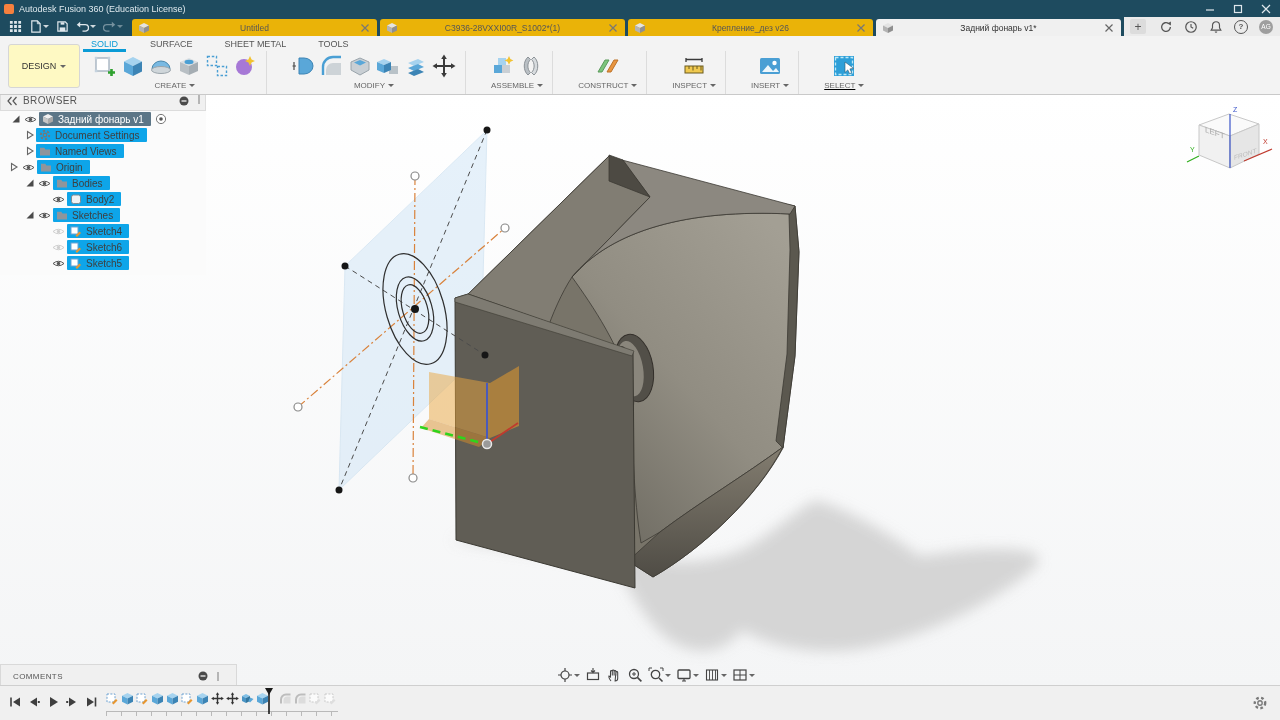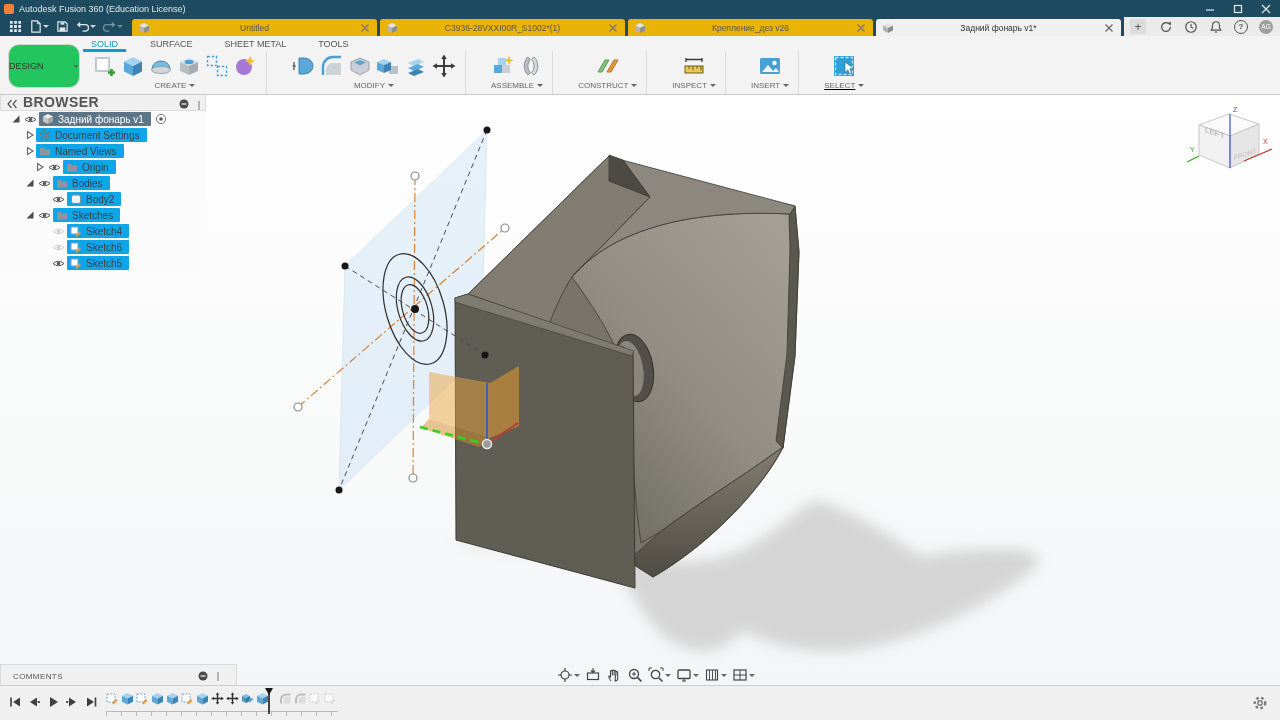--- a/index.html
+++ b/index.html
@@ -17,21 +17,21 @@
   .dtab{width:233px;height:17px;background:#eab308;border-radius:3px 3px 0 0;display:flex;align-items:center;font-size:8.5px;color:#565656;padding:0 6px;margin-right:3px;}
   .dtab .lbl{flex:1;text-align:center;white-space:nowrap;overflow:hidden;}
   .dtab.active{background:#f0f0f0;color:#333;}
   .tb-right{flex:1;background:#ebebeb;display:flex;align-items:center;gap:11px;padding:0 10px 0 6px;}
   .plusbtn{width:16px;height:15px;background:#dcdcdc;border-radius:2px;color:#555;font-size:12px;display:flex;align-items:center;justify-content:center;margin-right:2px;}
   .rt-icons{margin-left:auto;display:flex;align-items:center;gap:11px;}
   .helpbtn{width:12px;height:12px;border:1.3px solid #555;border-radius:50%;color:#555;font-size:8px;font-weight:bold;display:flex;align-items:center;justify-content:center;}
   .avatar{width:14px;height:14px;border-radius:50%;background:#9e9e9e;color:#fff;font-size:6.5px;display:flex;align-items:center;justify-content:center;}
   
   .ribbon{position:absolute;top:36px;left:0;right:0;height:58px;background:#f3f3f3;border-bottom:1px solid #c9c9c9;z-index:6;}
-  .design-btn{position:absolute;left:8px;top:8px;width:70px;height:42px;background:#22c55e;border:1px solid #d6d6d6;border-radius:11px;display:flex;align-items:center;justify-content:space-between;gap:4px;font-size:9px;color:#333;}
+  .design-btn{position:absolute;left:8px;top:8px;width:70px;height:42px;background:#fef9c3;border:1px solid #d6d6d6;border-radius:3px;display:flex;align-items:center;justify-content:center;gap:4px;font-size:9px;color:#333;}
   .rtabs{position:absolute;left:88px;top:0;height:15px;display:flex;gap:26px;font-size:9px;color:#555;align-items:center;}
   .rtab{position:relative;padding:1px 3px;}
   .rtab.active{color:#0a9bd6;}
   .rtab.active::after{content:"";position:absolute;left:-5px;right:-5px;bottom:-2px;height:3px;background:#0a9bd6;}
   .groups{position:absolute;left:84px;top:15px;bottom:0;display:flex;gap:16px;}
   .group{display:flex;flex-direction:column;align-items:center;padding:0 9px;border-right:1px solid #dcdcdc;}
   .group:last-child{border-right:none;text-decoration:underline;}
   .gicons{flex:1;display:flex;align-items:center;gap:4px;}
   .glabel{font-size:8px;color:#666;display:flex;align-items:center;gap:3px;padding-bottom:4px;}
   .caret{width:0;height:0;border:3px solid transparent;border-top-color:#666;margin-top:3px;}
@@ -42,21 +42,21 @@
   .ic14{width:14px;height:14px;}
   .ic16{width:16px;height:16px;}
   
   .scene{position:absolute;left:0;top:0;width:1280px;height:720px;z-index:1;}
   .viewport-bg{position:absolute;left:0;top:94px;right:0;bottom:34px;background:linear-gradient(#ffffff,#f4f5f6);z-index:0;}
   .viewcube{position:absolute;right:6px;top:100px;width:90px;height:80px;z-index:2;}
   .navbar{position:absolute;left:556px;top:666px;height:18px;display:flex;align-items:center;gap:3px;z-index:2;}
   .navitem{display:flex;align-items:center;gap:1px;padding:0 1px;}
   
   .browser{position:absolute;left:0;top:94px;width:206px;background:rgba(250,250,251,0.88);z-index:4;padding-bottom:4px;}
-  .phead{height:15px;background:#f0f0f0;border:1px solid #dcdcdc;display:flex;align-items:flex-end;font-size:14px;color:#555;letter-spacing:.4px;padding:0 5px;gap:5px;font-weight:bold;}
+  .phead{height:15px;background:#f0f0f0;border:1px solid #dcdcdc;display:flex;align-items:flex-start;font-size:10px;color:#555;letter-spacing:.4px;padding:0 5px;gap:5px;}
   .phead .sp{flex:1;}
   .grip{width:2px;height:9px;background:#b5b5b5;margin-left:3px;}
   .brow{height:16px;display:flex;align-items:center;font-size:10px;color:#3f3f3f;}
   .pill{background:#0ea5e9;padding:1px 7px 1px 3px;display:flex;align-items:center;gap:4px;border-radius:1px;white-space:nowrap;}
   .pill.sel{background:#5c7687;color:#fff;}
   .exp{width:12px;height:12px;flex:none;}
   .eye{width:13px;height:9px;flex:none;margin:0 2px;}
   
   .comments{position:absolute;left:0;top:664px;width:206px;height:22px;background:#f0f0f0;border:1px solid #d9d9d9;display:flex;align-items:center;font-size:8px;color:#555;padding:0 17px 0 12px;letter-spacing:.4px;z-index:4;gap:5px;}
   .comments .sp{flex:1;}
@@ -769,21 +769,21 @@
     <svg class="exp">
           <use href="#i-tri-c"></use>
         </svg>
     <span class="pill">
           <svg class="ic12">
             <use href="#i-folder"></use>
           </svg>
           <span>Named Views</span>
         </span>
   </div>
-  <div class="brow" style="padding-left:34px">
+  <div class="brow" style="padding-left:8px">
     <svg class="exp">
           <use href="#i-tri-c"></use>
         </svg>
     <svg class="eye">
           <use href="#i-eye"></use>
         </svg>
     <span class="pill">
           <svg class="ic12">
             <use href="#i-folder"></use>
           </svg>

